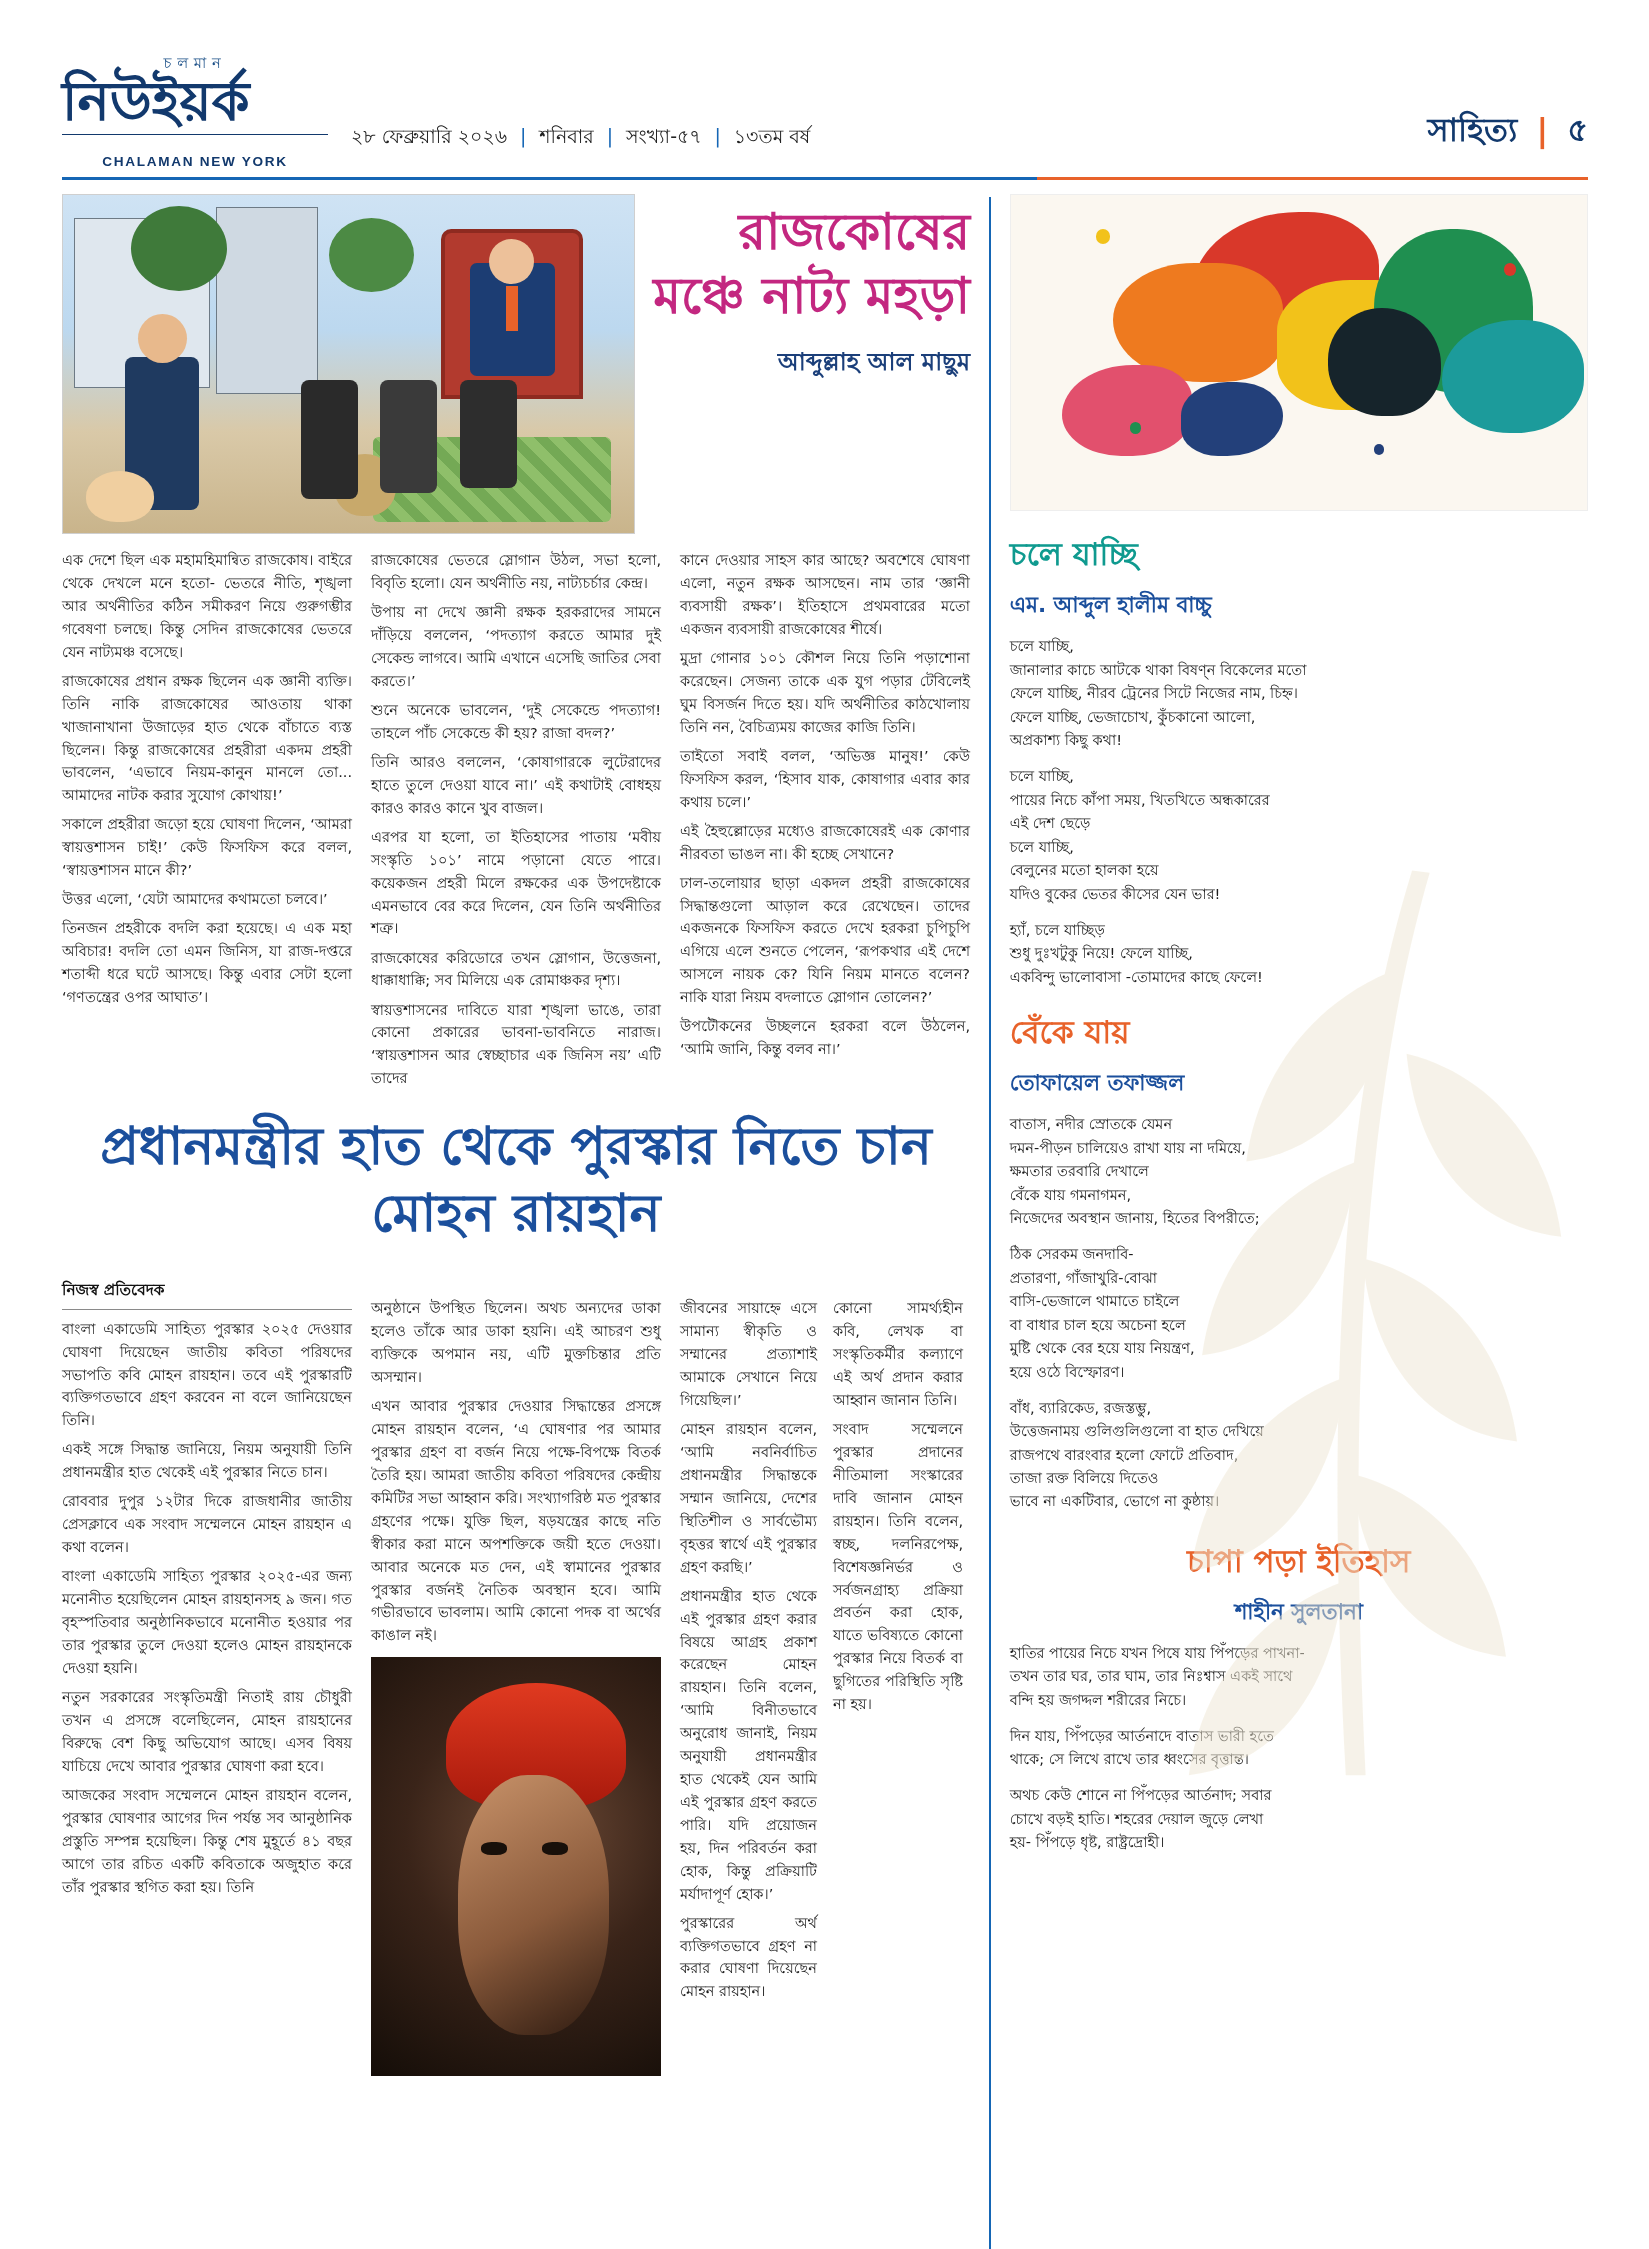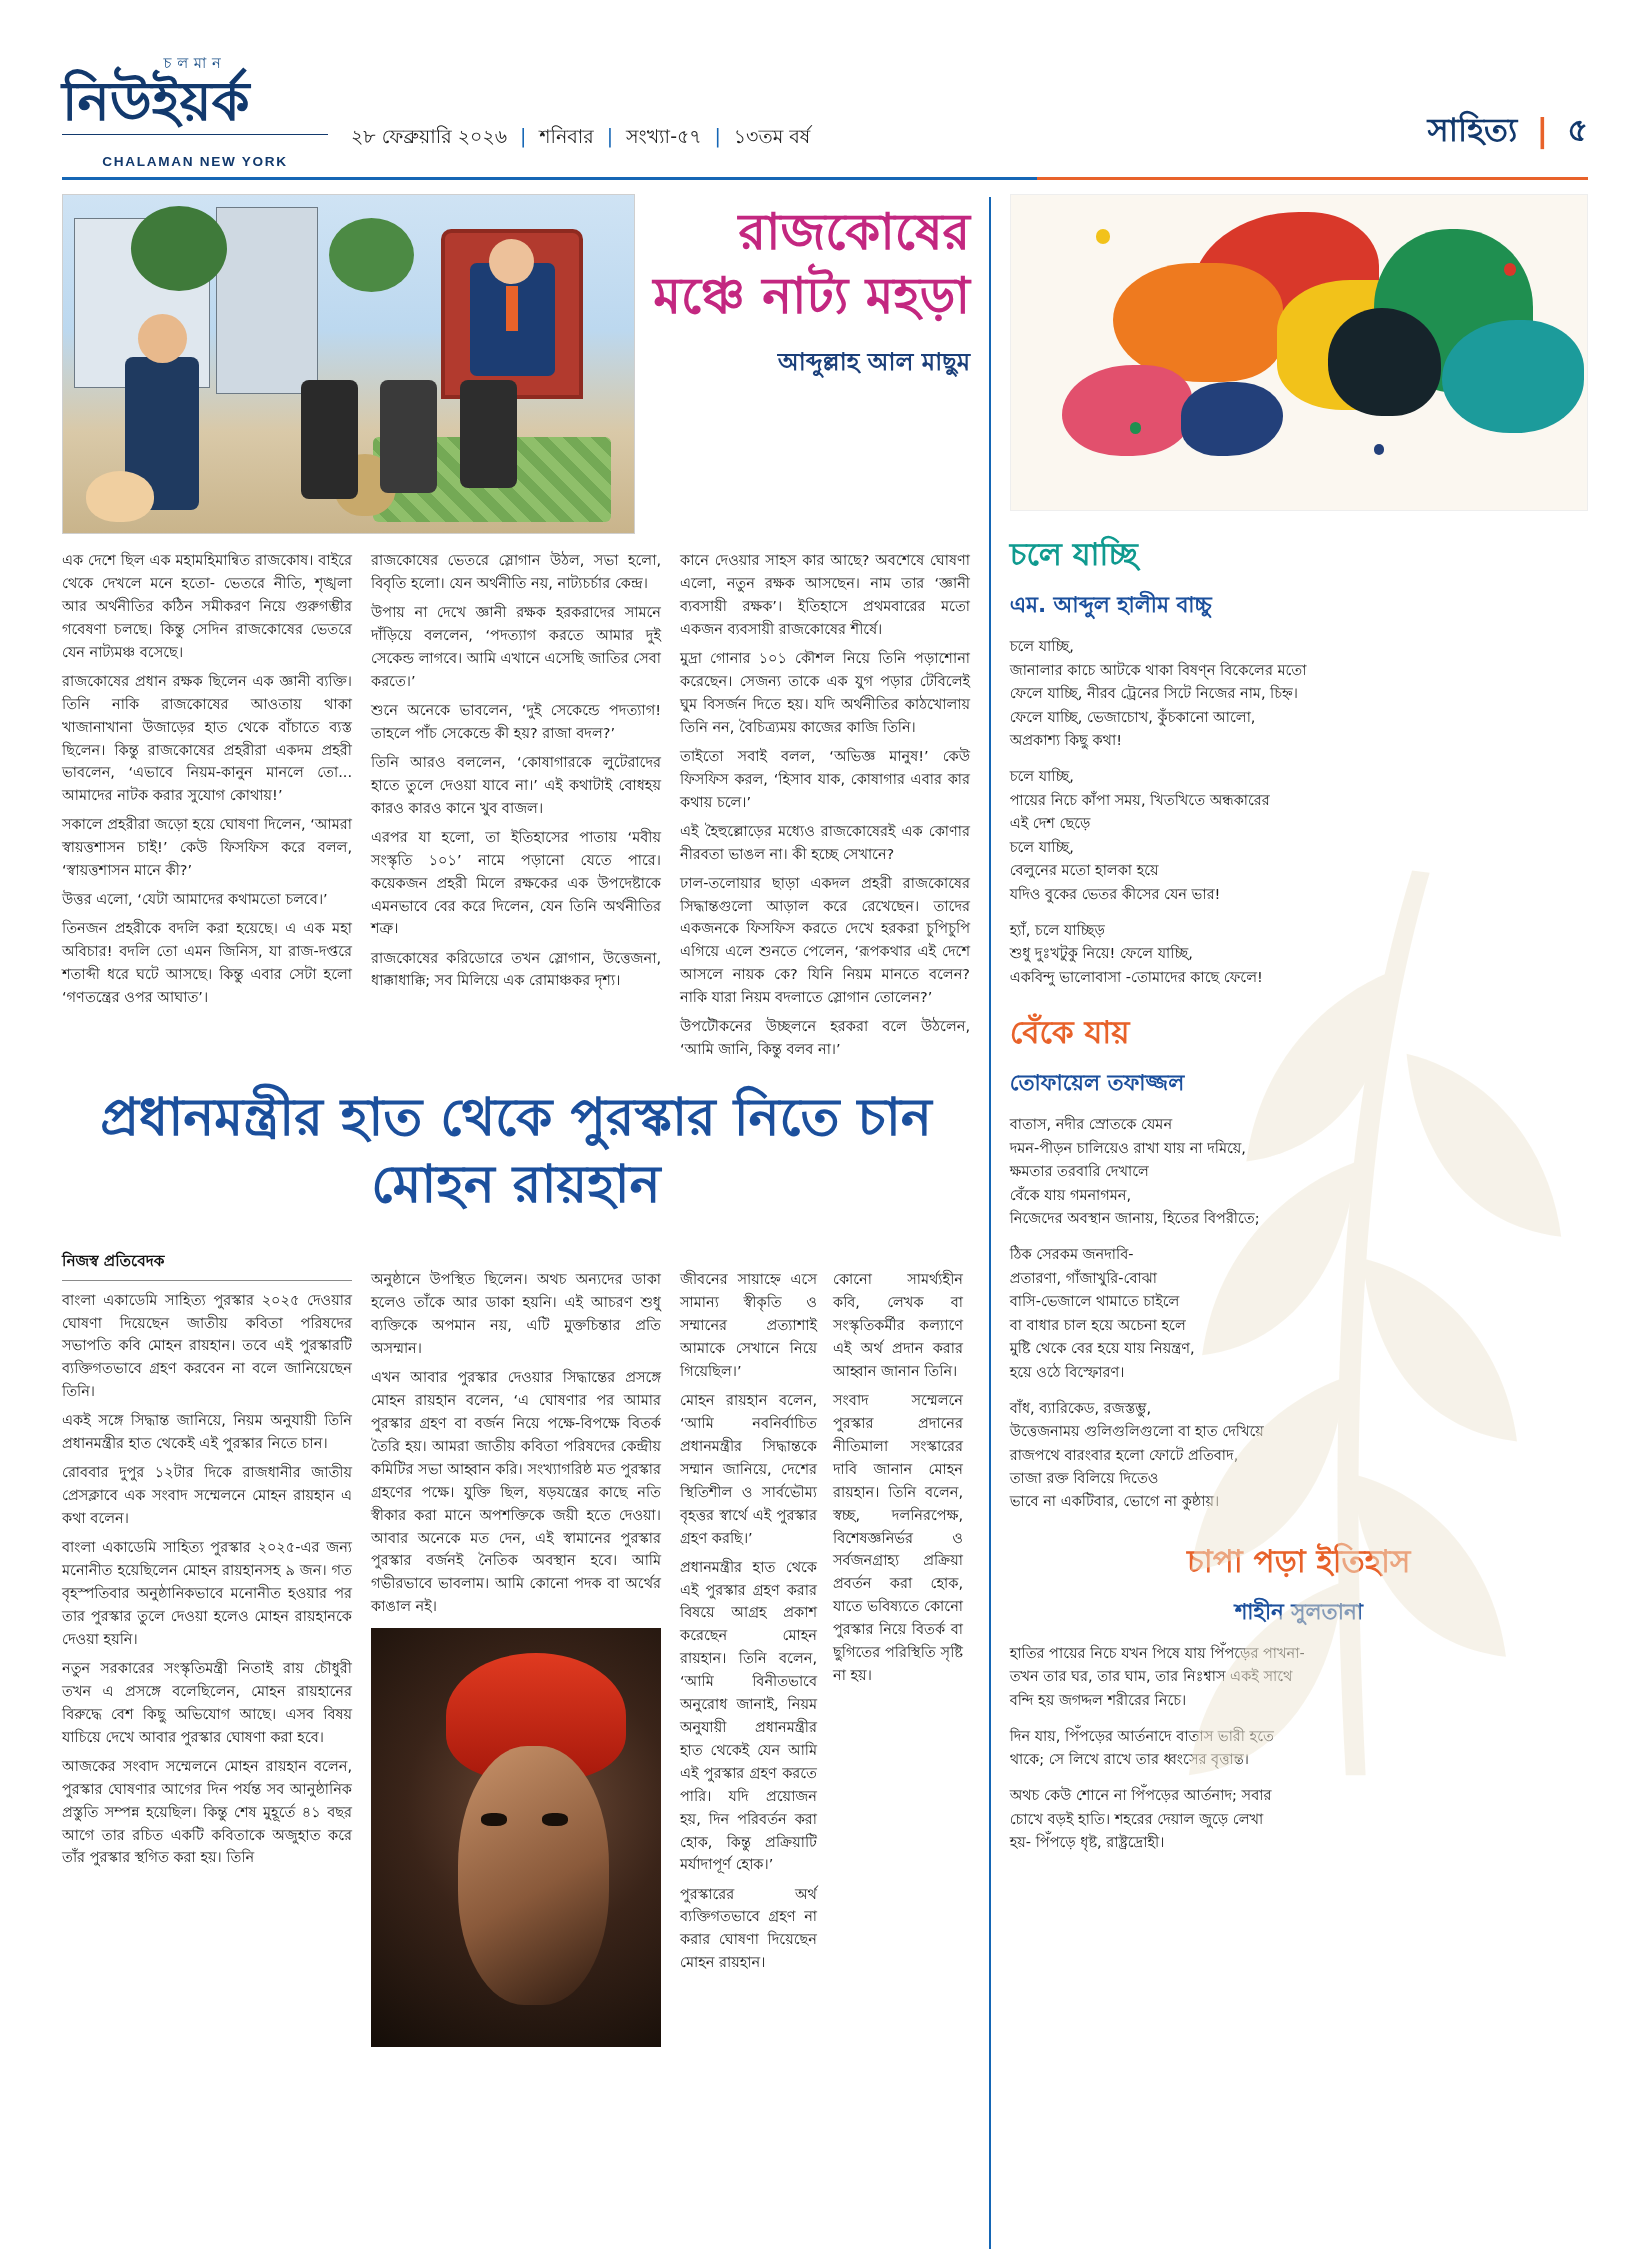--- a/index.html
+++ b/index.html
@@ -335,20 +335,21 @@
           <p>উত্তর এলো, ‘যেটা আমাদের কথামতো চলবে।’</p>
           <p>তিনজন প্রহরীকে বদলি করা হয়েছে। এ এক মহা অবিচার! বদলি তো এমন জিনিস, যা রাজ-দপ্তরে শতাব্দী ধরে ঘটে আসছে। কিন্তু এবার সেটা হলো ‘গণতন্ত্রের ওপর আঘাত’।</p>
         </div>
         <div class="col bn">
           <p>রাজকোষের ভেতরে স্লোগান উঠল, সভা হলো, বিবৃতি হলো। যেন অর্থনীতি নয়, নাট্যচর্চার কেন্দ্র।</p>
           <p>উপায় না দেখে জ্ঞানী রক্ষক হরকরাদের সামনে দাঁড়িয়ে বললেন, ‘পদত্যাগ করতে আমার দুই সেকেন্ড লাগবে। আমি এখানে এসেছি জাতির সেবা করতে।’</p>
           <p>শুনে অনেকে ভাবলেন, ‘দুই সেকেন্ডে পদত্যাগ! তাহলে পাঁচ সেকেন্ডে কী হয়? রাজা বদল?’</p>
           <p>তিনি আরও বললেন, ‘কোষাগারকে লুটেরাদের হাতে তুলে দেওয়া যাবে না।’ এই কথাটাই বোধহয় কারও কারও কানে খুব বাজল।</p>
           <p>এরপর যা হলো, তা ইতিহাসের পাতায় ‘মবীয় সংস্কৃতি ১০১’ নামে পড়ানো যেতে পারে। কয়েকজন প্রহরী মিলে রক্ষকের এক উপদেষ্টাকে এমনভাবে বের করে দিলেন, যেন তিনি অর্থনীতির শত্রু।</p>
           <p>রাজকোষের করিডোরে তখন স্লোগান, উত্তেজনা, ধাক্কাধাক্কি; সব মিলিয়ে এক রোমাঞ্চকর দৃশ্য।</p>
+          <p>স্বায়ত্তশাসনের দাবিতে যারা শৃঙ্খলা ভাঙে, তারা কোনো প্রকারের ভাবনা-ভাবনিতে নারাজ। ‘স্বায়ত্তশাসন আর স্বেচ্ছাচার এক জিনিস নয়’ এটি তাদের</p>
         </div>
         <div class="col bn">
           <p>কানে দেওয়ার সাহস কার আছে? অবশেষে ঘোষণা এলো, নতুন রক্ষক আসছেন। নাম তার ‘জ্ঞানী ব্যবসায়ী রক্ষক’। ইতিহাসে প্রথমবারের মতো একজন ব্যবসায়ী রাজকোষের শীর্ষে।</p>
           <p>মুদ্রা গোনার ১০১ কৌশল নিয়ে তিনি পড়াশোনা করেছেন। সেজন্য তাকে এক যুগ পড়ার টেবিলেই ঘুম বিসর্জন দিতে হয়। যদি অর্থনীতির কাঠখোলায় তিনি নন, বৈচিত্র্যময় কাজের কাজি তিনি।</p>
           <p>তাইতো সবাই বলল, ‘অভিজ্ঞ মানুষ!’ কেউ ফিসফিস করল, ‘হিসাব যাক, কোষাগার এবার কার কথায় চলে।’</p>
           <p>এই হৈহুল্লোড়ের মধ্যেও রাজকোষেরই এক কোণার নীরবতা ভাঙল না। কী হচ্ছে সেখানে?</p>
           <p>ঢাল-তলোয়ার ছাড়া একদল প্রহরী রাজকোষের সিদ্ধান্তগুলো আড়াল করে রেখেছেন। তাদের একজনকে ফিসফিস করতে দেখে হরকরা চুপিচুপি এগিয়ে এলে শুনতে পেলেন, ‘রূপকথার এই দেশে আসলে নায়ক কে? যিনি নিয়ম মানতে বলেন? নাকি যারা নিয়ম বদলাতে স্লোগান তোলেন?’</p>
           <p>উপটৌকনের উচ্ছলনে হরকরা বলে উঠলেন, ‘আমি জানি, কিন্তু বলব না।’</p>
         </div>
       </div>

